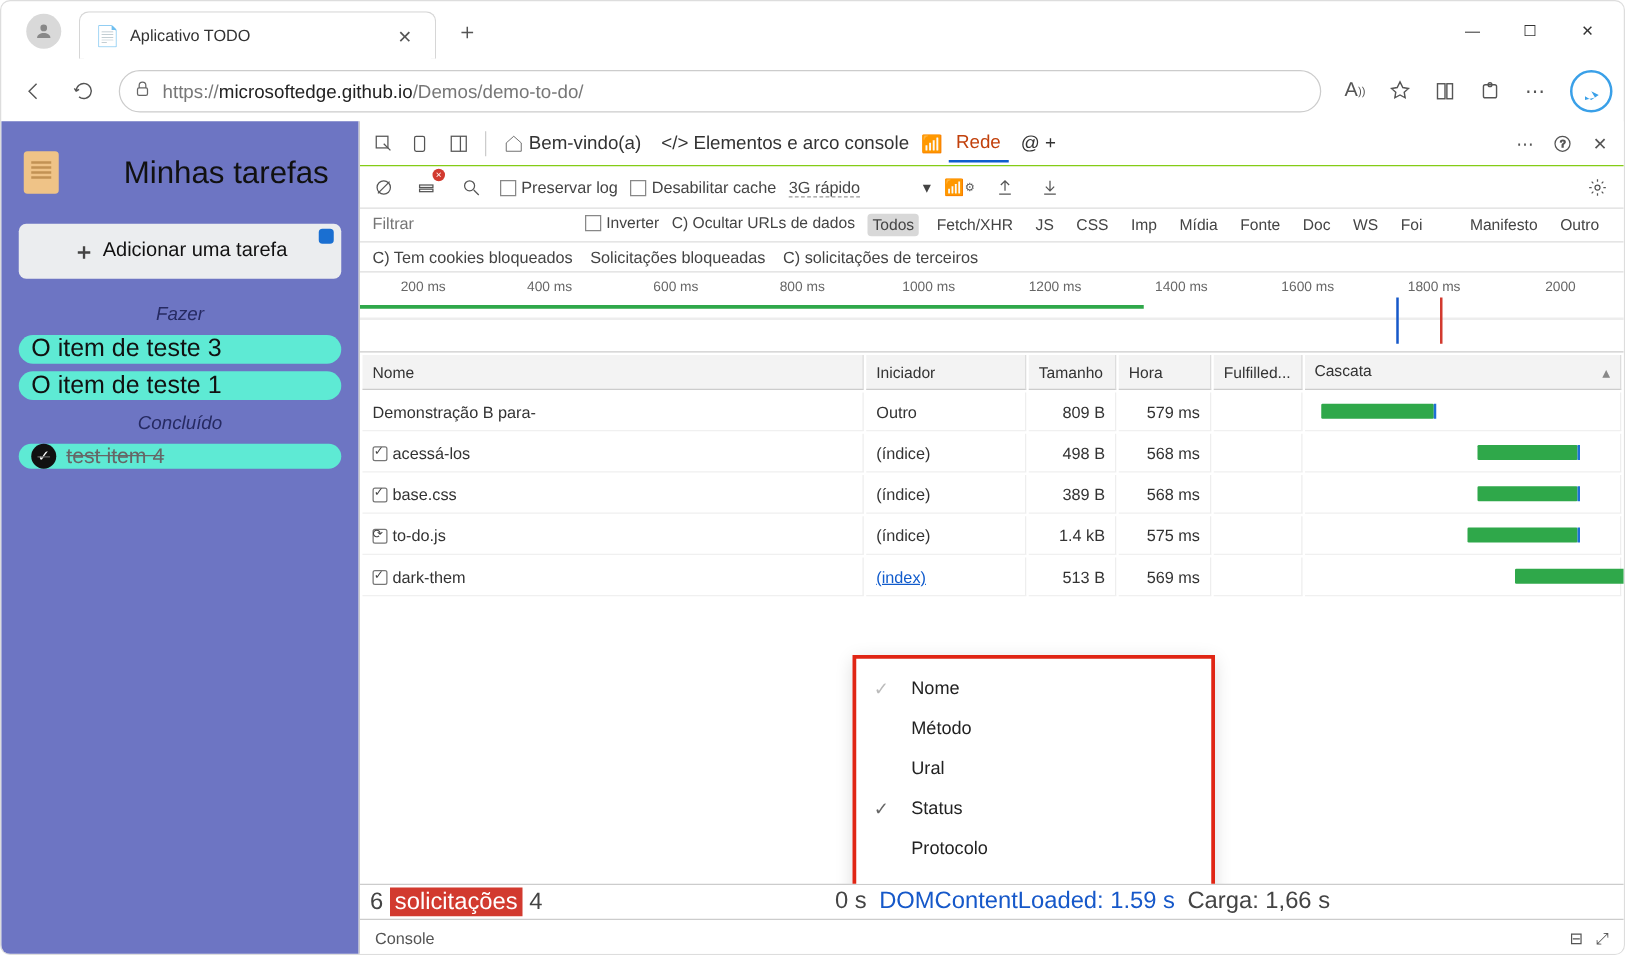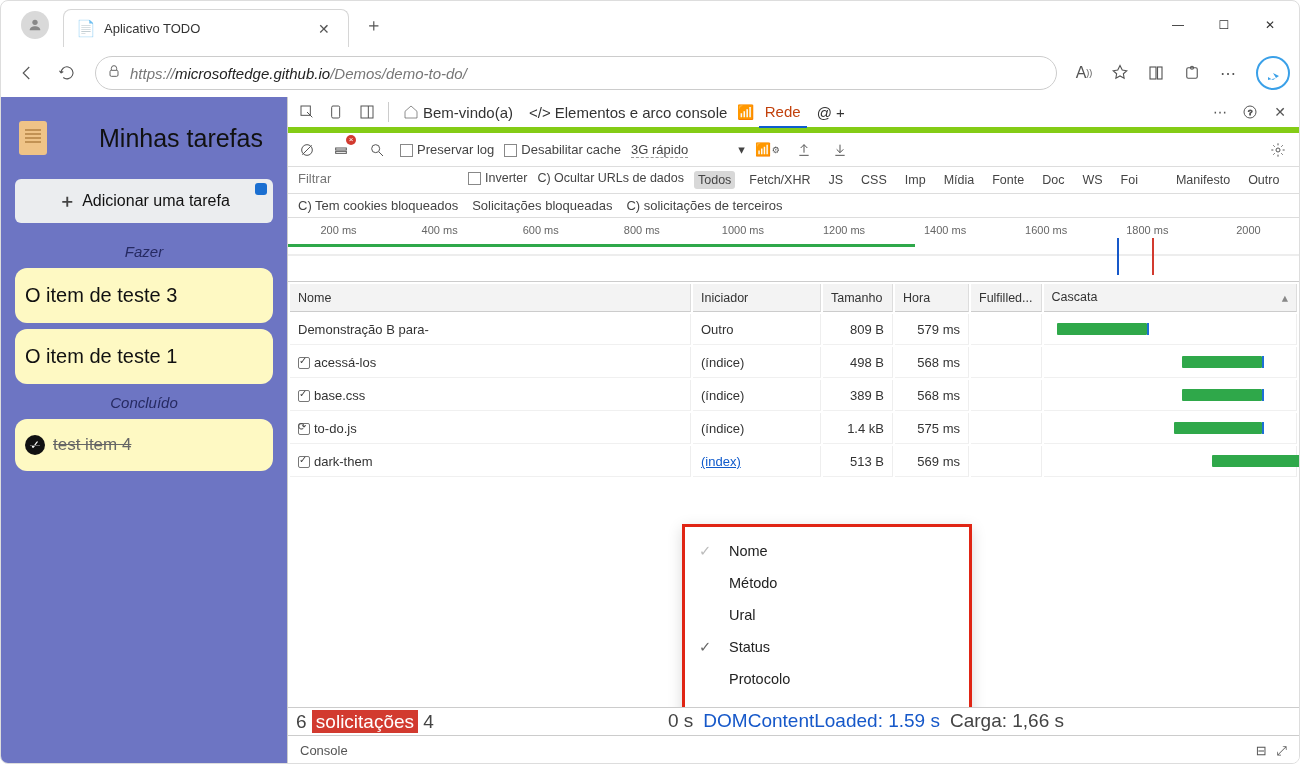--- a/index.html
+++ b/index.html
@@ -16,45 +16,45 @@
 .newtab { width:30px; height:30px; display:flex;align-items:center;justify-content:center; font-size:18px; color:#555; margin-left:10px; cursor:pointer; }
 .win-controls { margin-left:auto; display:flex; gap: 0; }
 .win-btn { width:46px; height:40px; display:flex;align-items:center;justify-content:center; font-size:12px; color:#333; cursor:pointer; }
 
 
 .navbar { height: 48px; display:flex; align-items:center; padding: 0 8px; gap: 4px; }
 .nav-btn { width:36px; height:36px; display:flex;align-items:center;justify-content:center; color:#555; cursor:pointer; border-radius:4px; }
 .nav-btn svg { width:18px;height:18px;stroke:#555;fill:none;stroke-width:1.5; }
 .addr { flex:1; display:flex; align-items:center; border:1px solid #ccc; border-radius: 18px; height:34px; padding: 0 10px; gap:8px; margin: 0 6px; }
 .addr-lock { color:#666; }
-.addr-url { font-size:15px; color:#777;font-style:italic; }
+.addr-url { font-size:15px; color:#777; }
 .addr-url .dark { color:#222; }
 .addr-icons { display:flex; gap:2px; }
 .addr-ico { width:34px;height:30px;display:flex;align-items:center;justify-content:center;color:#555;cursor:pointer; }
 .addr-ico svg { width:18px;height:18px;stroke:#555;fill:none;stroke-width:1.5; }
 .bing { width:36px;height:36px; margin-left:6px; }
 
 
 .content { display:flex; height: calc(764px - 96px); }
 .app-pane { width: 286px; background: #6d75c3; padding: 14px; color:#fff; }
 .app-title { display:flex; align-items:center; gap:12px; margin: 10px 4px 24px 4px; }
 .clipboard-ico { width:28px;height:34px;background:#efc387;border-radius:3px;position:relative;display:flex;align-items:center;justify-content:center; }
 .clipboard-ico::after{content:"";position:absolute;top:8px;left:6px;right:6px;border-top:2px solid #c29254;box-shadow:0 4px 0 #c29254,0 8px 0 #c29254,0 12px 0 #c29254;}
 .app-title h1 { font-size: 25px; font-weight: 500; color:#111;margin-left:40px; }
 .add-btn { display:flex;align-items:center;justify-content:center;gap:6px;background:#ebedef;color:#111;padding:10px 14px;border-radius:6px;font-size:16px;cursor:pointer;margin-bottom:20px;position:relative; }
 .add-btn .plus { font-size:18px;color:#444;font-weight:bold; }
 .add-btn .dot { width:12px;height:12px;background:#1a6fd1;border-radius:3px;position:absolute;right:6px;top:4px; }
 .section-label { text-align:center; font-size:15px; color:#262a62; margin: 10px 0 8px; font-style:italic; }
-.task { background:#fef9c3; color:#111; padding: 16px 10px; font-size:20px; border-radius:12px; margin-bottom:6px; }
+.task { background:#5eead4; color:#111; padding: 0 10px; font-size:20px; border-radius:12px; margin-bottom:6px; }
 .task.done { display:flex;align-items:center;gap:8px; text-decoration:line-through; color:#666; font-size:17px; }
 .task.done .chk { width:20px;height:20px;border-radius:50%;background:#111;display:flex;align-items:center;justify-content:center;color:#fff;font-size:12px; }
 
 
 .devtools { flex:1; display:flex; flex-direction:column; border-left:1px solid #ccc; background:#fff; }
-.dt-tabs { height:36px; display:flex; align-items:center; padding:0 6px; border-bottom:6px solid #84cc16; gap:4px; font-size:14px; color:#333; }
+.dt-tabs { height:36px; display:flex; align-items:center; padding:0 6px; border-bottom:1px solid #84cc16; gap:4px; font-size:14px; color:#333; }
 .dt-tabbtn { padding: 6px 6px; cursor:pointer; display:flex;align-items:center;gap:4px; font-size:15px; }
 .dt-tabbtn.active { border-bottom:2px solid #0e5dce; color:#c2410c; }
 .dt-ico { width:26px;height:26px;display:flex;align-items:center;justify-content:center;cursor:pointer;color:#555; }
 .dt-ico svg { width:16px;height:16px;stroke:#555;fill:none;stroke-width:1.5; }
 .dt-right { margin-left:auto; display:flex; gap:4px; }
 
 .dt-toolbar { height:34px; display:flex; align-items:center; gap:10px; padding:0 8px; border-bottom:1px solid #ddd; font-size:13px; color:#444; }
 .dt-toolbar .glow { width:22px;height:22px;border-radius:50%;display:flex;align-items:center;justify-content:center; }
 .throttle { border-bottom:1px dashed #999; }
 

